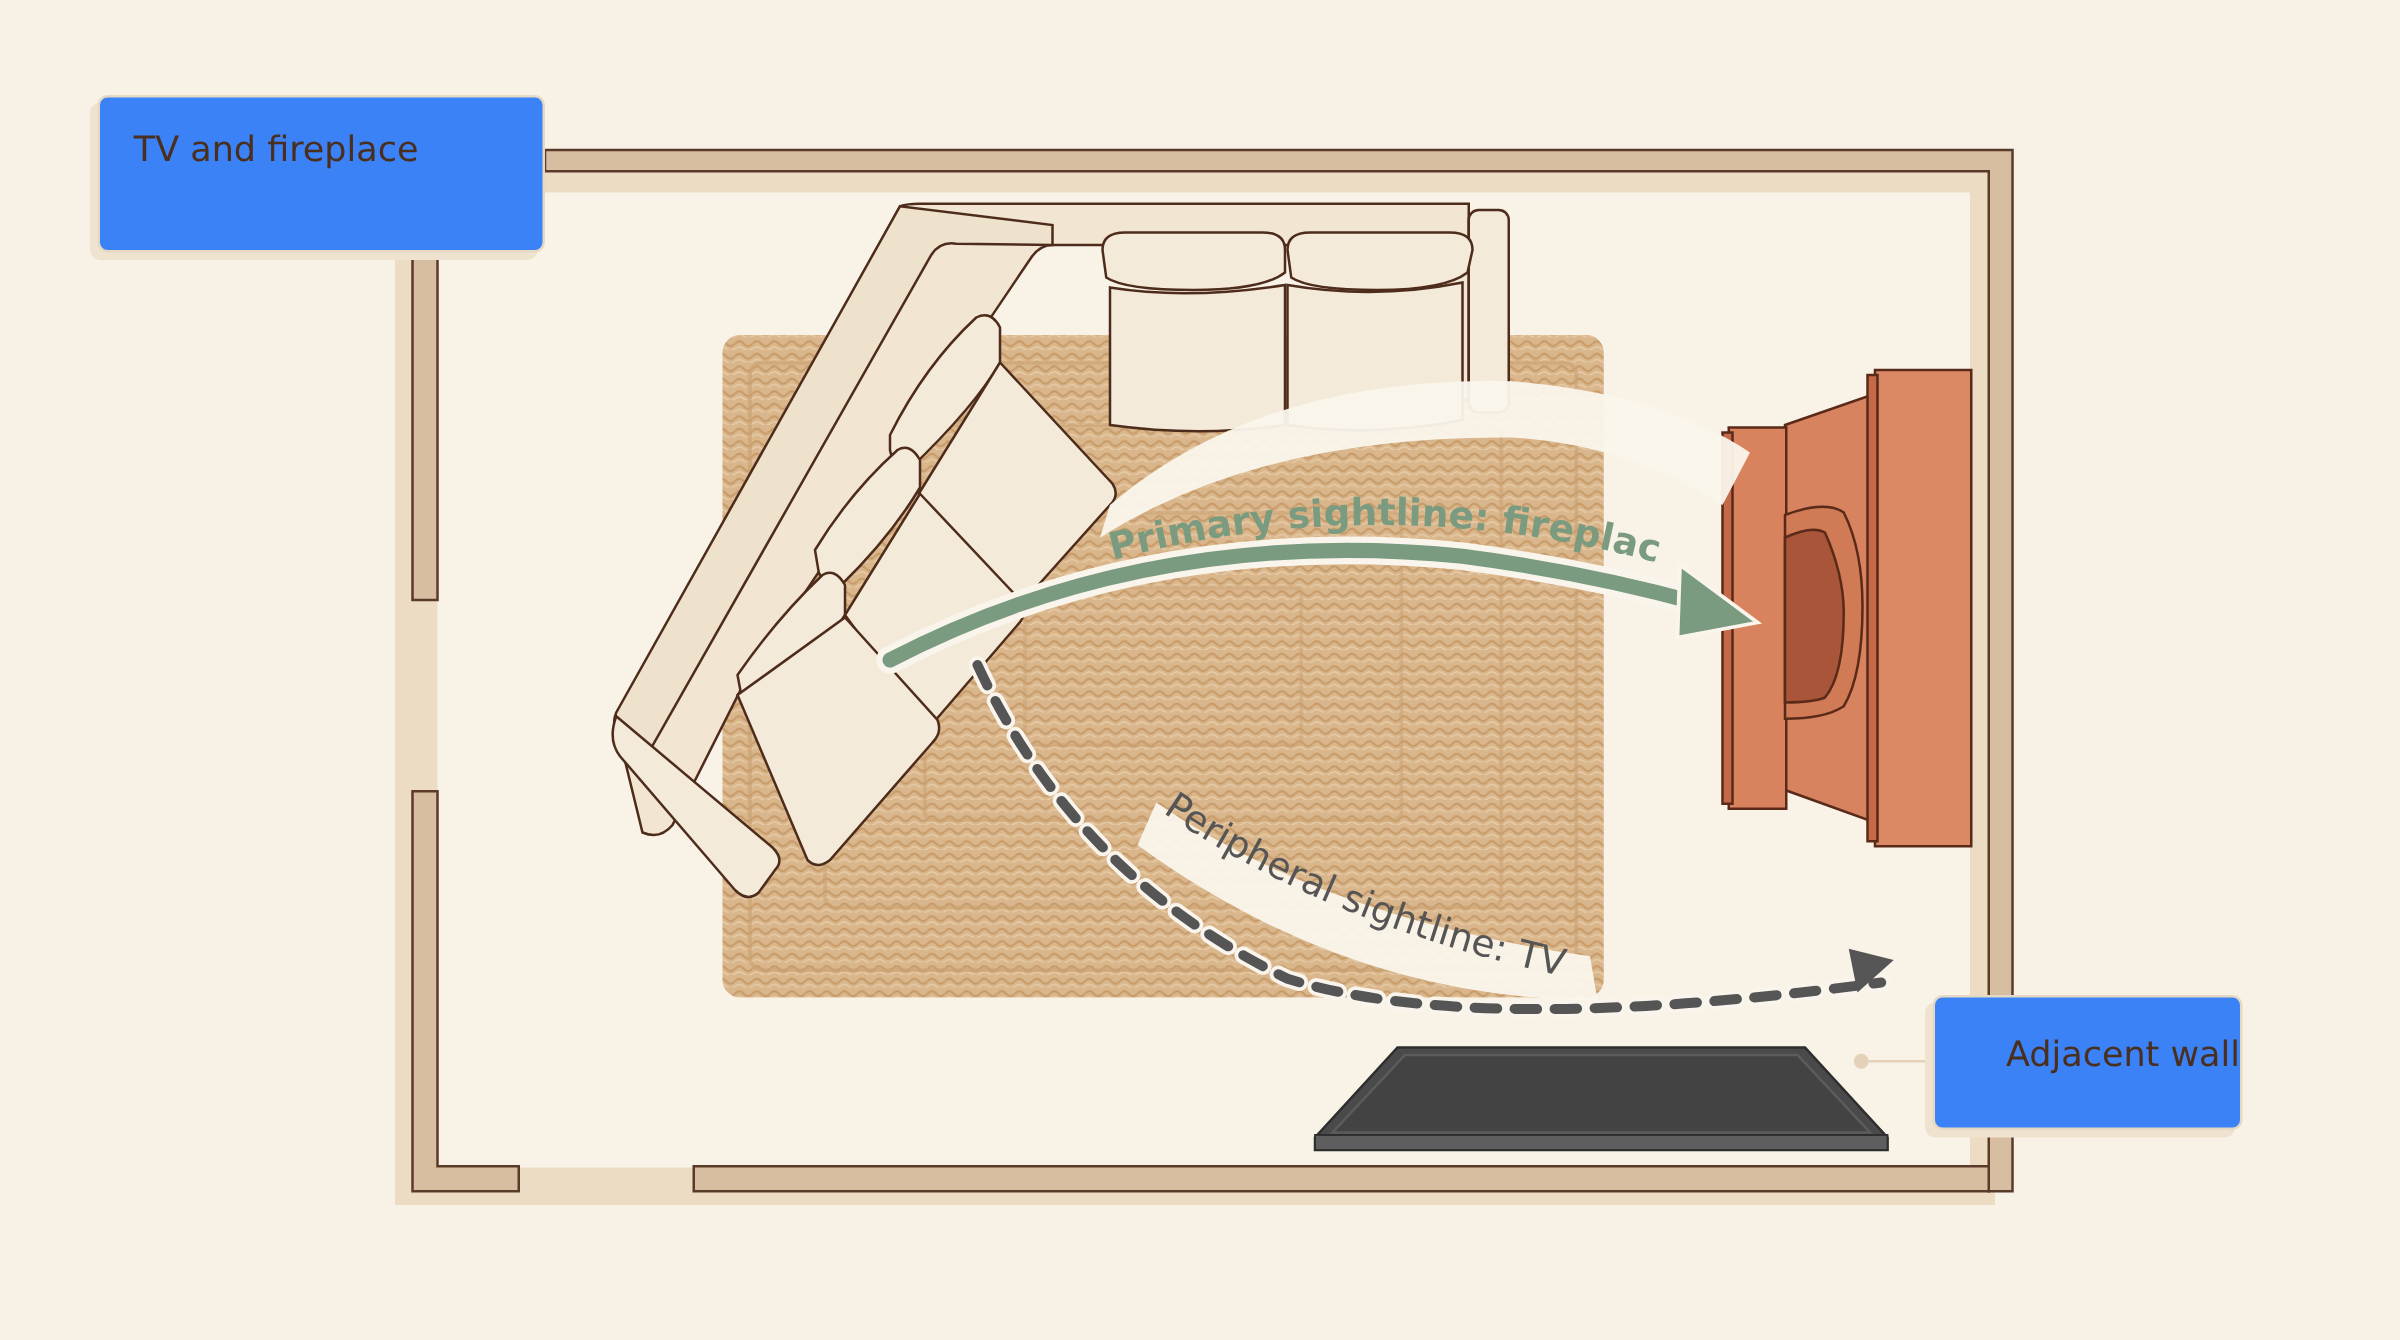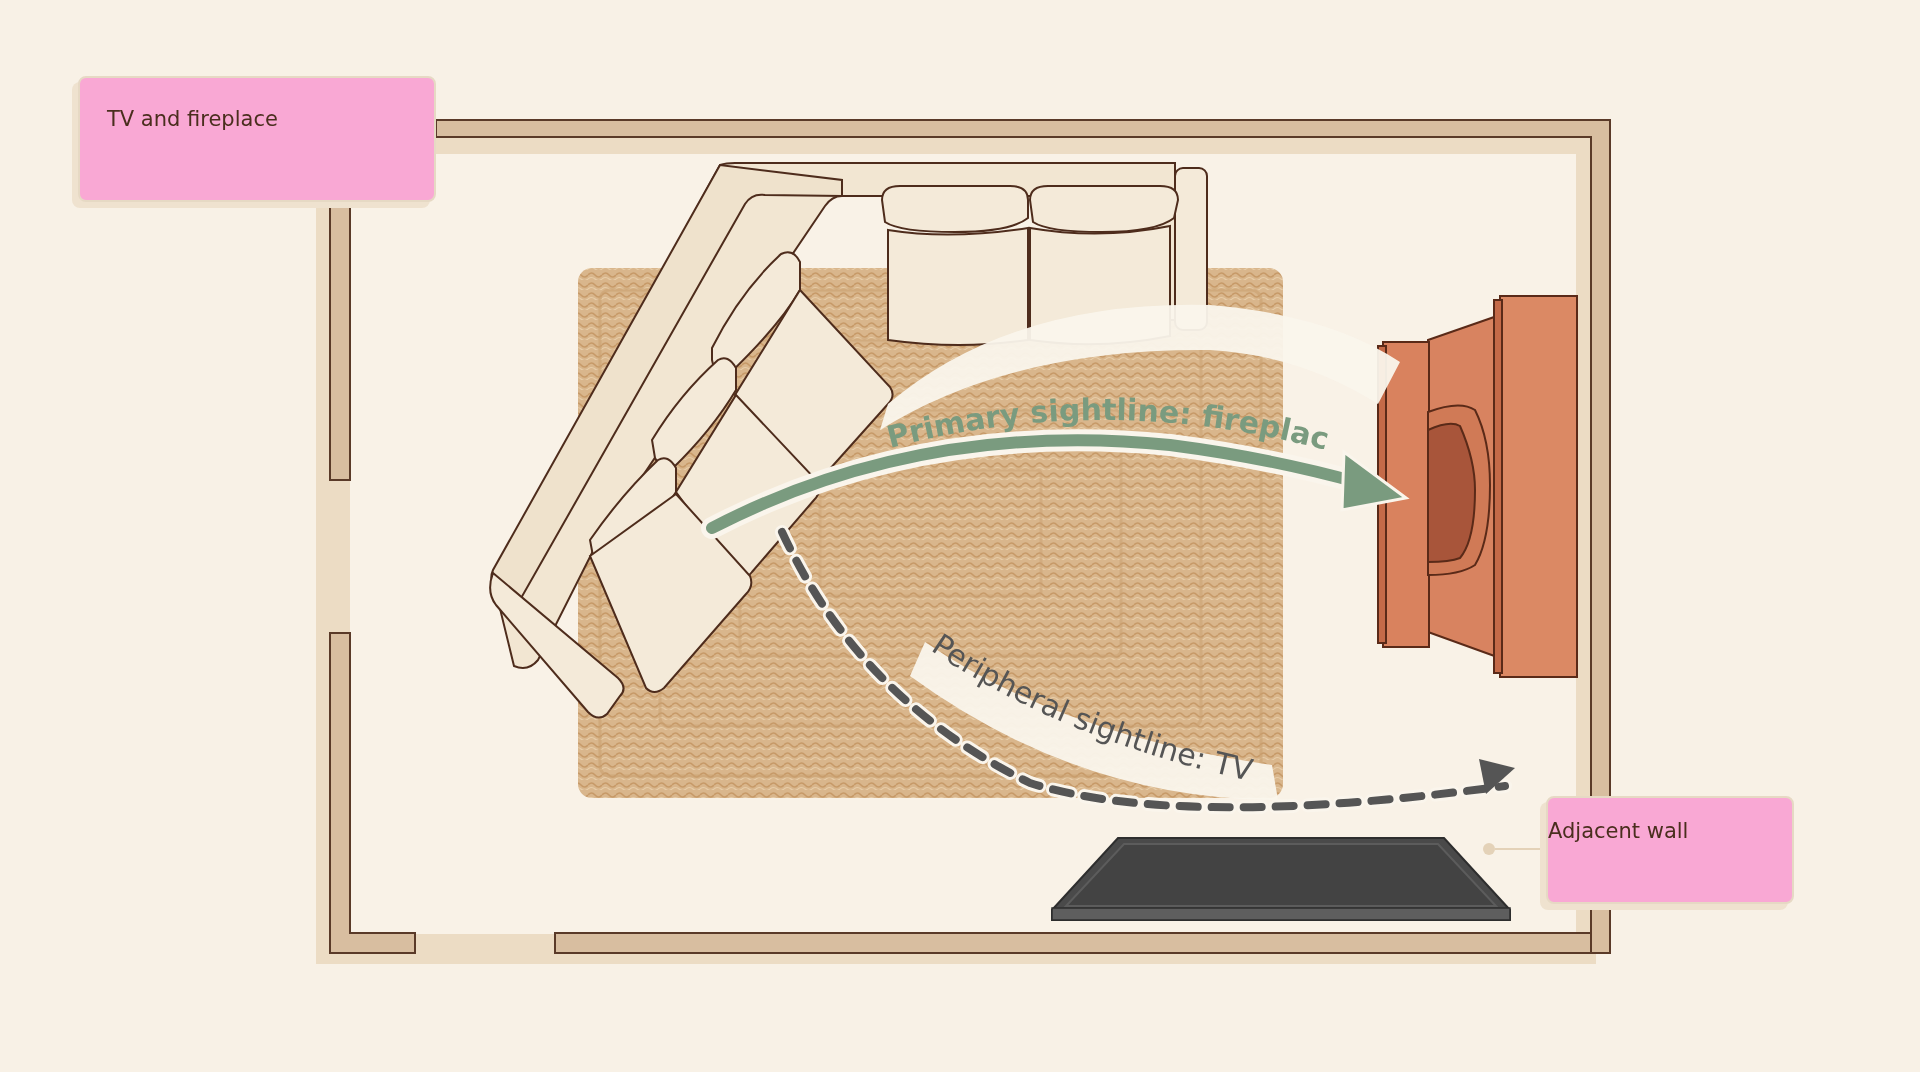--- a/index.html
+++ b/index.html
@@ -1,21 +1,21 @@
 <!DOCTYPE html>
 <html><head>
 <meta charset="utf-8">
 <style>
   html, body { margin:0; padding:0; }
   body { width:1920px; height:1072px; background:#f8f1e6; position:relative; overflow:hidden; font-family:"DejaVu Sans", sans-serif; }
   svg#plan { position:absolute; left:0; top:0; }
-  .callout { position:absolute; background:#f9a8d4; border:2px solid #e6d9c4; border-radius:8px; box-shadow:-6px 6px 0 #efe2cf; color:#4a2e1e; font-size:21px; line-height:39px; box-sizing:border-box; }
+  .callout { position:absolute; background:#3b82f6; border:2px solid #e6d9c4; border-radius:8px; box-shadow:-6px 6px 0 #efe2cf; color:#4a2e1e; font-size:28px; line-height:39px; box-sizing:border-box; }
   .callout span { display:block; }
   #callout-top { left:78px; top:76px; width:358px; height:126px; padding:22px 0 0 27px; }
-  #callout-bottom { left:1546px; top:796px; width:248px; height:108px; padding:14px 0 0 0; text-align:left; }
+  #callout-bottom { left:1546px; top:796px; width:248px; height:108px; padding:26px 0 0 0; text-align:right; }
   .sl-text { font-family:"DejaVu Sans", sans-serif; }
 </style>
 </head>
 <body>
 
 <svg id="plan" width="1920" height="1072" viewBox="0 0 1920 1072">
   <defs>
     <pattern id="jute" width="14" height="10" patternUnits="userSpaceOnUse">
       <rect width="14" height="10" fill="#d9b68c"></rect>
       <path d="M0 5 Q3.5 1 7 5 T14 5" stroke="#c79a68" stroke-width="1.6" fill="none"></path>

